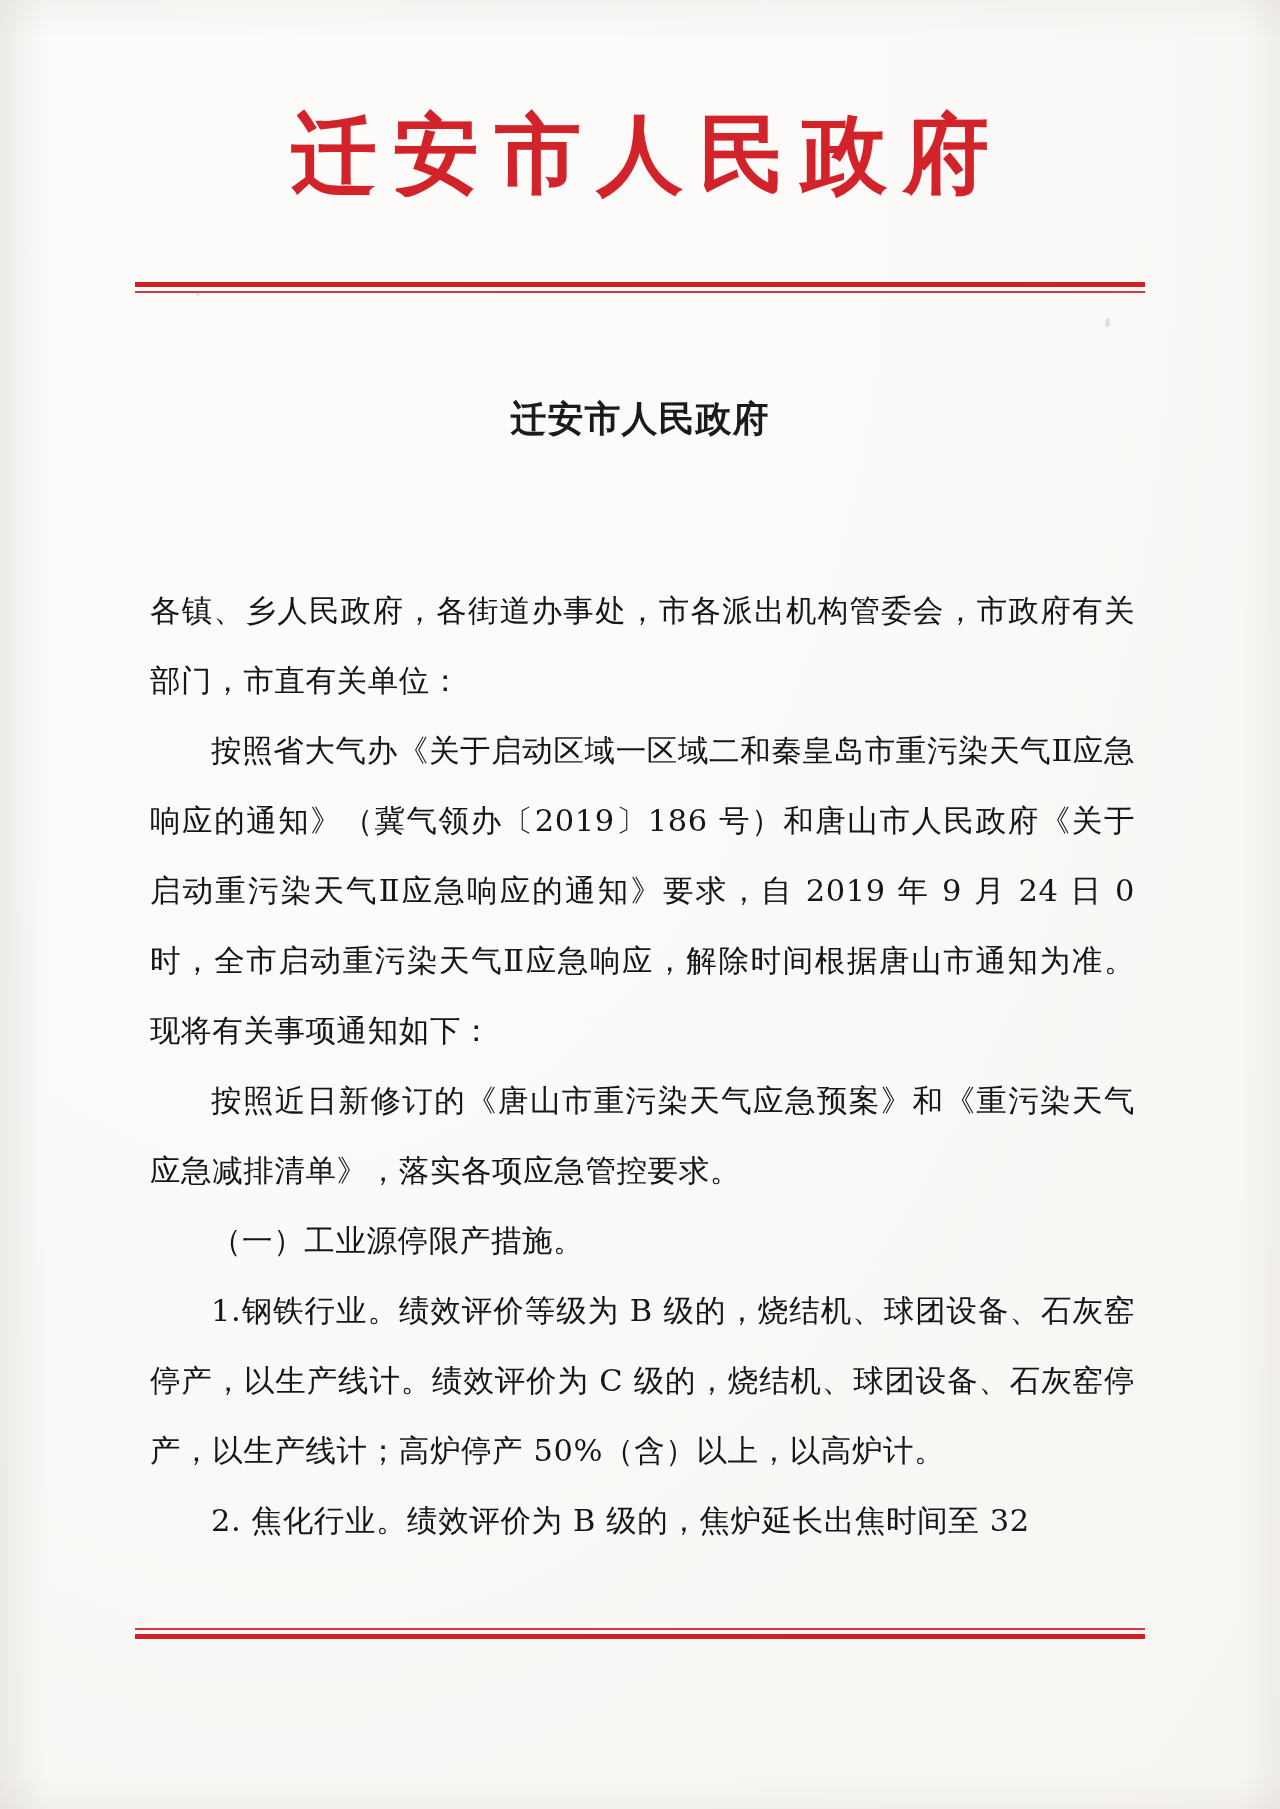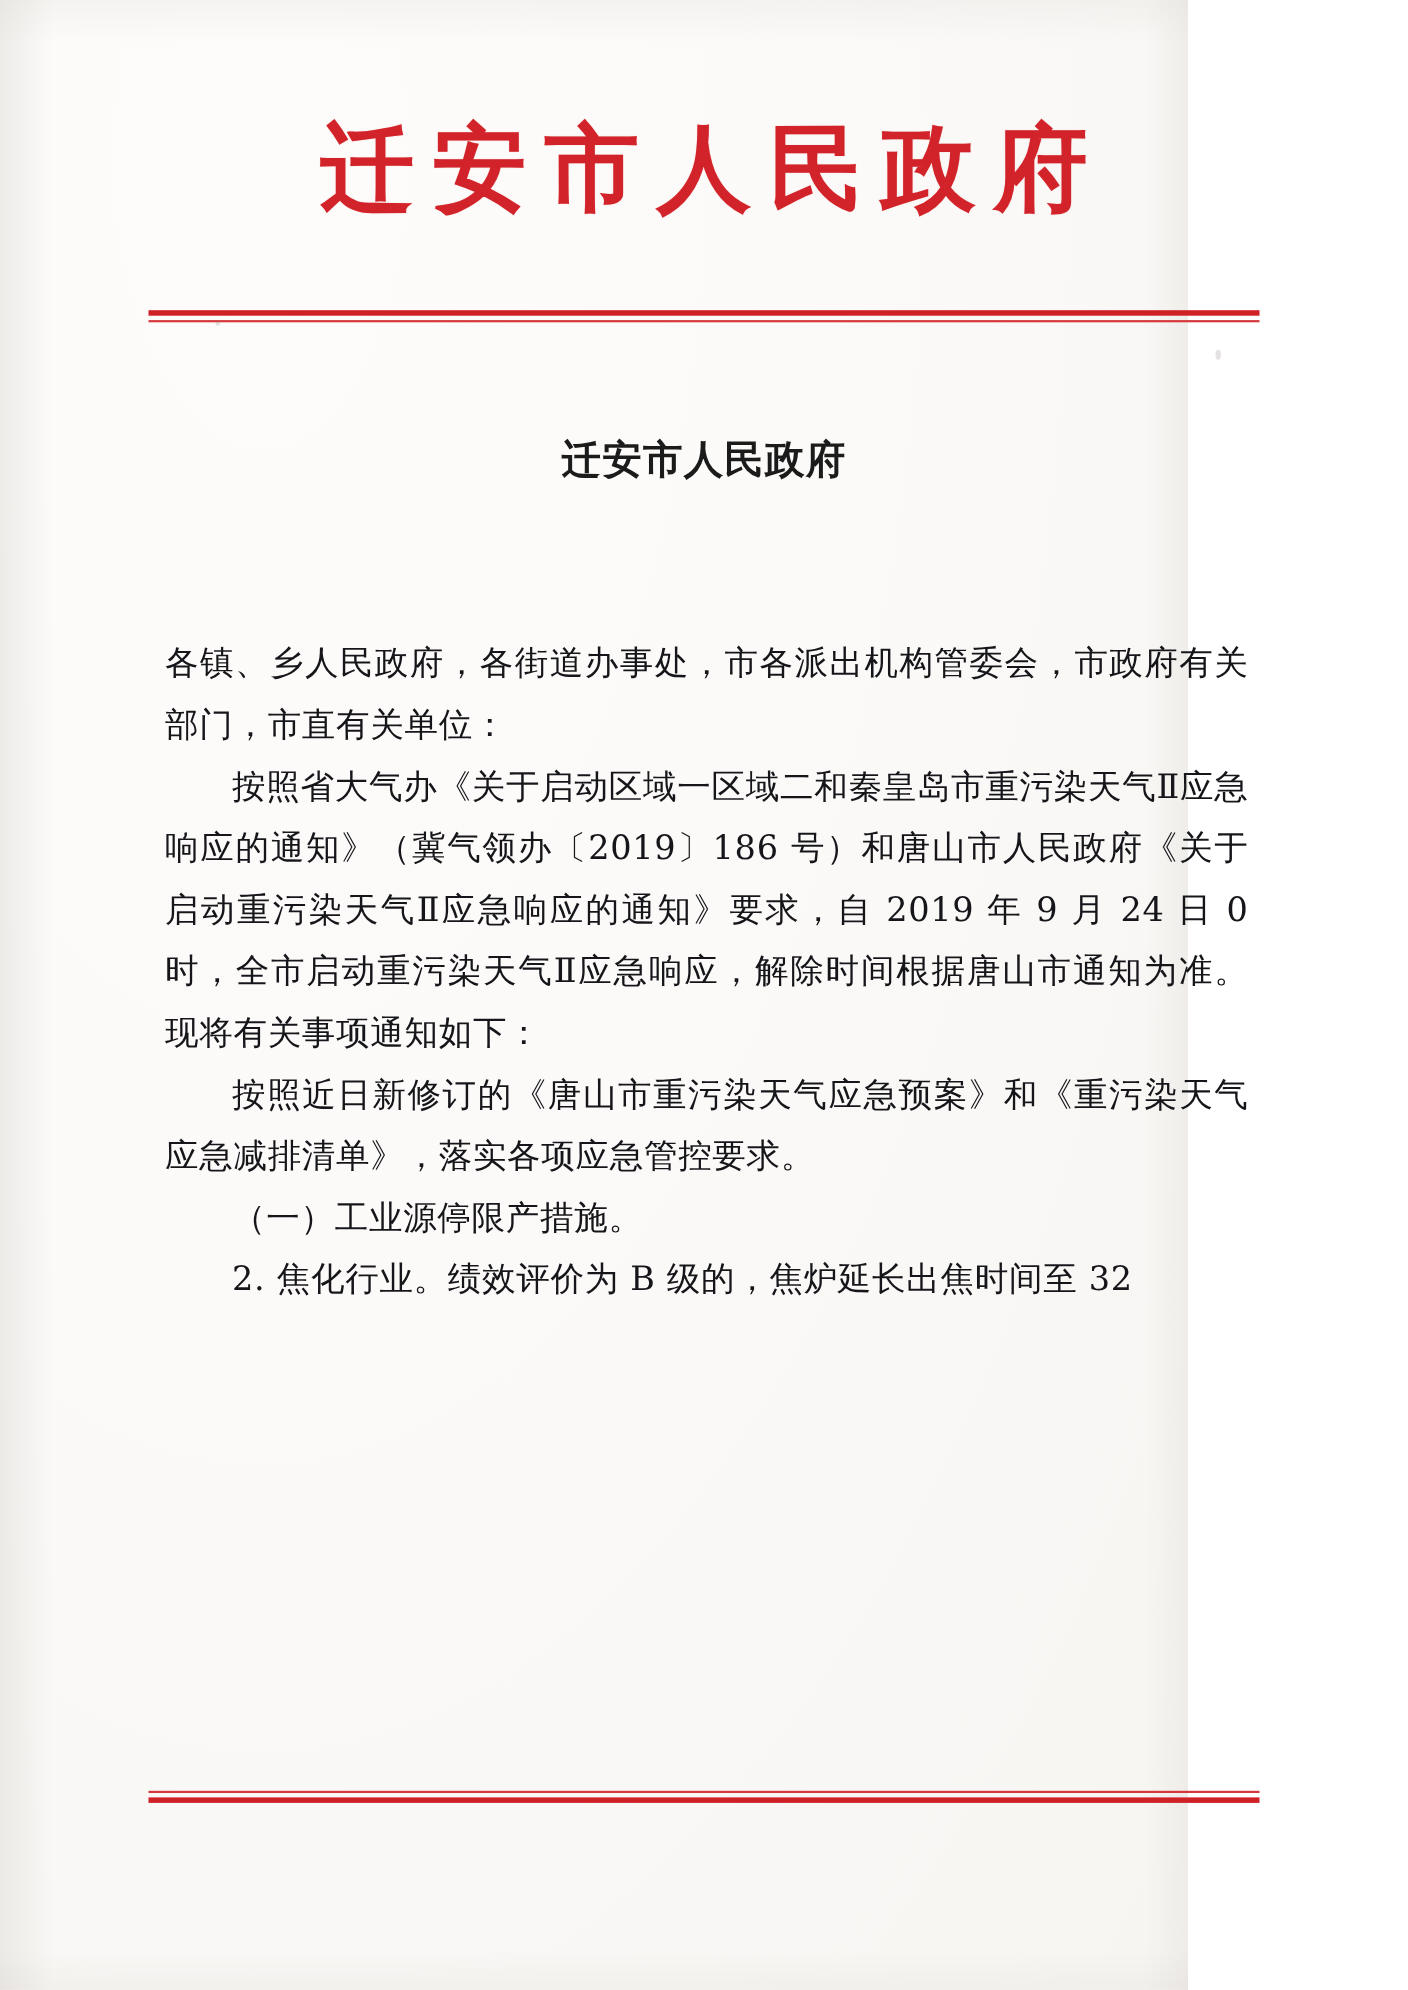--- a/index.html
+++ b/index.html
@@ -10,21 +10,21 @@
   body {
     width: 1280px;
     height: 1809px;
     font-family: "DejaVu Serif", "Liberation Serif", serif;
     overflow: hidden;
   }
 
   
   .page {
     position: relative;
-    width: 1080px;
+    width: 1280px;
     height: 1809px;
     background:
       radial-gradient(ellipse at 22% 8%, #fdfcfa 0%, #fbfaf8 45%, #f7f5f2 100%);
     box-sizing: border-box;
   }
   
   .page::before {
     content: "";
     position: absolute;
     inset: 0;
@@ -100,21 +100,21 @@
     letter-spacing: 0.5px;
   }
 
   
   .body-text {
     position: absolute;
     left: 150px;
     top: 576px;
     width: 985px;
     font-size: 30.5px;
-    line-height: 56px;
+    line-height: 70px;
     color: #15151a;
     letter-spacing: 0.6px;
     text-align: justify;
     text-justify: inter-ideograph;
   }
   .body-text p {
     margin: 0;
   }
   .body-text p.indent {
     text-indent: 2em;
@@ -170,20 +170,21 @@
 
     <div class="doc-title">
       <div class="line1">迁安市人民政府</div>
     </div>
 
     <div class="body-text">
       <p>各镇、乡人民政府，各街道办事处，市各派出机构管委会，市政府有关部门，市直有关单位：</p>
       <p class="indent">按照省大气办《关于启动区域一区域二和秦皇岛市重污染天气Ⅱ应急响应的通知》（冀气领办〔2019〕186 号）和唐山市人民政府《关于启动重污染天气Ⅱ应急响应的通知》要求，自 2019 年 9 月 24 日 0 时，全市启动重污染天气Ⅱ应急响应，解除时间根据唐山市通知为准。现将有关事项通知如下：</p>
       <p class="indent">按照近日新修订的《唐山市重污染天气应急预案》和《重污染天气应急减排清单》，落实各项应急管控要求。</p>
       <p class="indent">（一）工业源停限产措施。</p>
+      <p class="indent">1.钢铁行业。绩效评价等级为 B 级的，烧结机、球团设备、石灰窑停产，以生产线计。绩效评价为 C 级的，烧结机、球团设备、石灰窑停产，以生产线计；高炉停产 50%（含）以上，以高炉计。</p>
       <p class="indent">2. 焦化行业。绩效评价为 B 级的，焦炉延长出焦时间至 32</p>
     </div>
 
     <div class="rule-bottom">
       <div class="thin"></div>
       <div class="gap"></div>
       <div class="thick"></div>
     </div>
 
     <div class="speck" style="left:1105px; top:318px; width:5px; height:9px;"></div>

